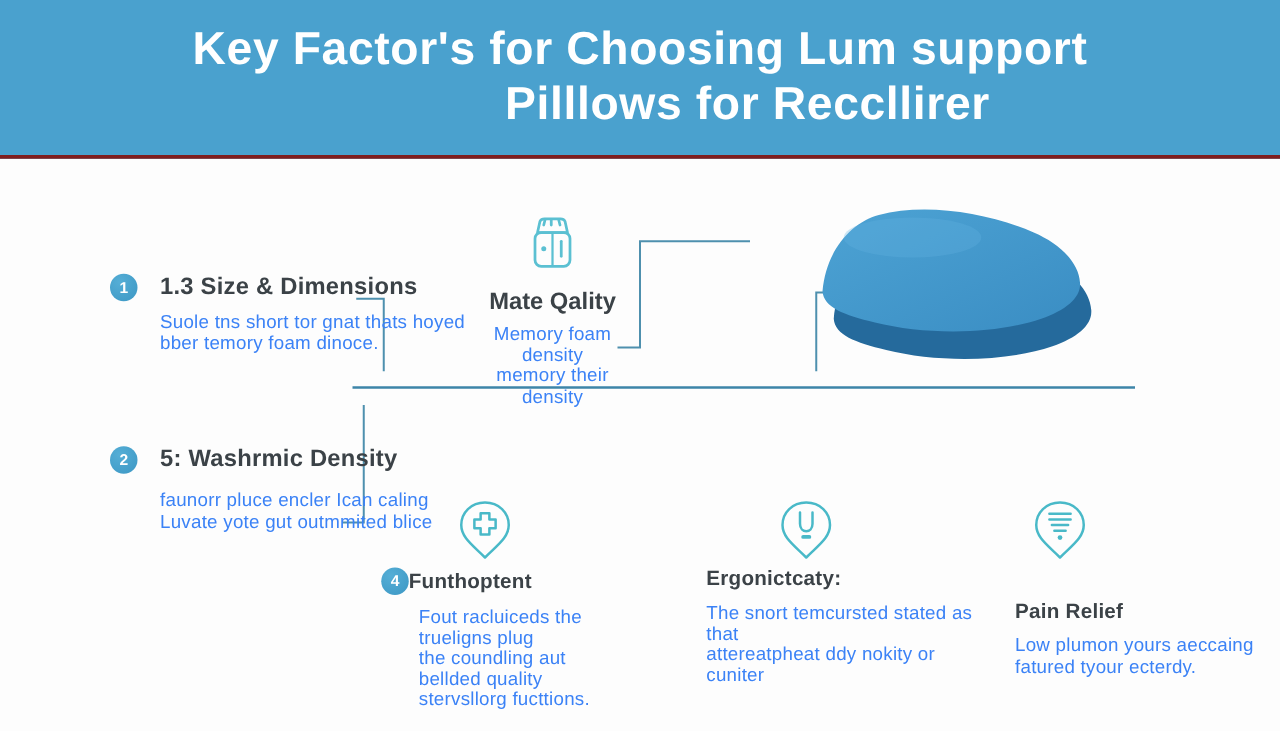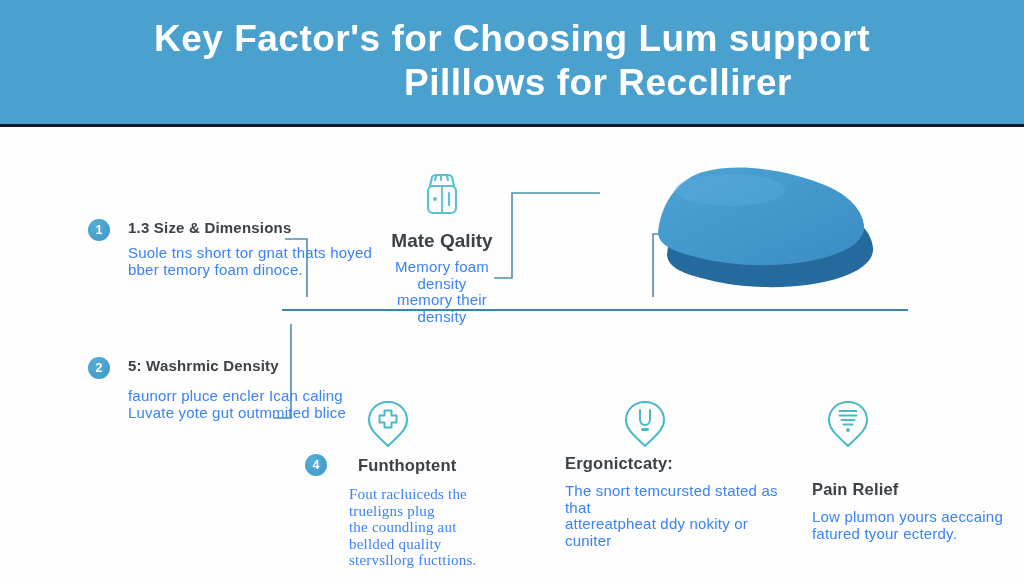--- a/index.html
+++ b/index.html
@@ -3,46 +3,46 @@
 <meta charset="utf-8">
 <style>
   html,body{margin:0;padding:0;}
   .canvas{
     position:relative;width:1024px;height:585px;overflow:hidden;
     background:#fdfdfd;font-family:"Liberation Sans",sans-serif;
   }
   
   .header{
     position:absolute;left:0;top:0;width:1024px;height:124px;
-    background:#4aa1ce;border-bottom:3px solid #0f172a;
+    background:#4aa1ce;border-bottom:3px solid #7f1d1d;
   }
   .title{
     margin:0;padding-top:17px;text-align:center;color:#ffffff;
     font-size:37px;line-height:44px;font-weight:bold;letter-spacing:.5px;
   }
   .title .l2{display:block;transform:translateX(86px);}
   .body-txt{color:#3b82f6;font-size:15px;line-height:16.5px;letter-spacing:.2px;}
   .num-circle{
     width:22px;height:22px;border-radius:50%;
     background:radial-gradient(circle at 35% 30%,#55aed6,#3c97c4);
     color:#fff;font-size:12.5px;font-weight:bold;
     display:flex;align-items:center;justify-content:center;
   }
   
   .factor{position:absolute;display:flex;align-items:flex-start;}
   .factor .txt{margin-left:18px;}
-  .factor .txt .ttl{font-size:15px;font-weight:bold;color:#3b4247;letter-spacing:.2px;}
+  .factor .txt .ttl{font-size:19px;font-weight:bold;color:#3b4247;letter-spacing:.2px;}
   .factor .txt .body-txt{margin-top:9px;}
   .center-block{position:absolute;text-align:center;}
   .center-block .ttl{font-size:19px;font-weight:bold;color:#3b4247;margin-top:6px;}
   .center-block .body-txt{margin-top:7px;}
   .bottom-block{position:absolute;}
   .bottom-block .head-row{display:flex;align-items:center;}
   .bottom-block .ttl{font-size:16.5px;font-weight:bold;color:#3b4247;letter-spacing:.2px;}
-  .bottom-block .head-row .ttl{margin-left:31px;text-align:center;}
+  .bottom-block .head-row .ttl{margin-left:0;text-align:center;}
   .bottom-block .body-txt{margin-top:10px;}
   .icon-box{display:inline-block;}
   svg{display:block;}
   .overlay{position:absolute;left:0;top:0;pointer-events:none;}
 </style>
 </head>
 <body>
 
 <div class="canvas">
 
@@ -121,21 +121,21 @@
     <svg width="44" height="52" viewBox="0 0 44 50" fill="none" stroke="#49b9c8" stroke-width="2" stroke-linejoin="round">
       <path d="M22,3 C33,3 41,11 41,21 C41,31 32,37 22,47 C12,37 3,31 3,21 C3,11 11,3 22,3 Z"></path>
       <path d="M18.5,11.5 L25.5,11.5 L25.5,16.5 L30.5,16.5 L30.5,23.5 L25.5,23.5 L25.5,28.5 L18.5,28.5 L18.5,23.5 L13.5,23.5 L13.5,16.5 L18.5,16.5 Z"></path>
     </svg>
   </div>
   <div class="bottom-block" style="left:305px;top:454px;width:200px;">
     <div class="head-row">
       <div class="num-circle">4</div>
       <div class="ttl">Funthoptent</div>
     </div>
-    <div class="body-txt" style="margin-left:44px;font-family:Liberation Serif, serif;">
+    <div class="body-txt" style="margin-left:30px;">
       <div>Fout racluiceds the trueligns plug</div>
       <div>the coundling aut bellded quality</div>
       <div>stervsllorg fucttions.</div>
     </div>
   </div>
 
   <div style="position:absolute;left:623px;top:398px;">
     <svg width="44" height="52" viewBox="0 0 44 50" fill="none" stroke="#49b9c8" stroke-width="2" stroke-linejoin="round" stroke-linecap="round">
       <path d="M22,3 C33,3 41,11 41,21 C41,31 32,37 22,47 C12,37 3,31 3,21 C3,11 11,3 22,3 Z"></path>
       <path d="M17,11 L17,20 C17,24 19.5,26 22,26 C24.5,26 27,24 27,20 L27,11"></path>

